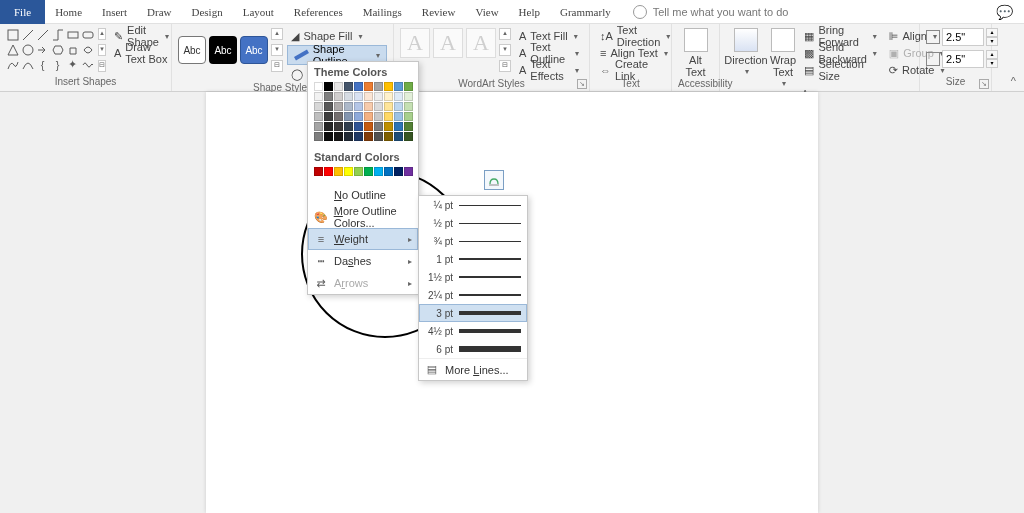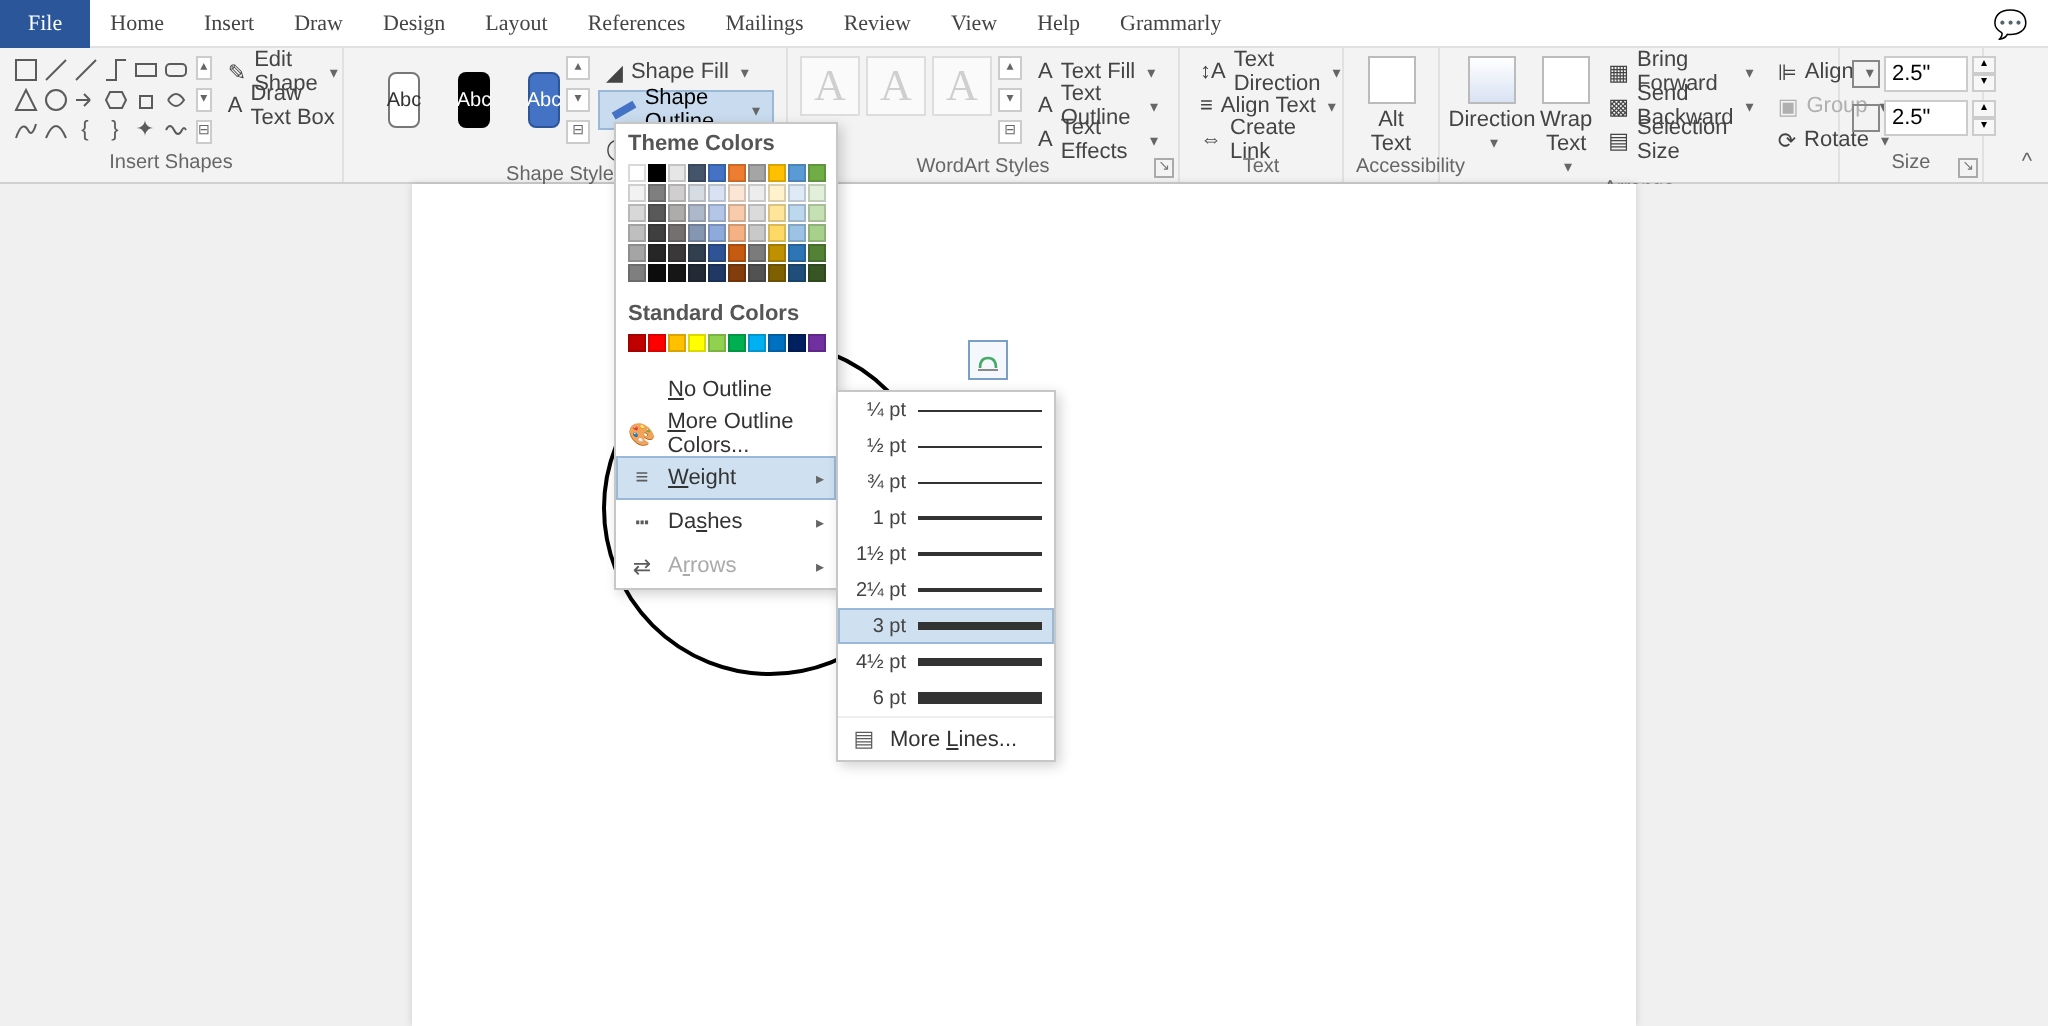--- a/index.html
+++ b/index.html
@@ -19,21 +19,21 @@
 .group { border-right: 1px solid #e1e1e1; padding: 2px 6px; display: flex; flex-direction: column; justify-content: space-between; }
 .group-label { text-align: center; color: #666; font-size: 10px; padding-bottom: 2px; }
 .group-body { flex: 1; display: flex; align-items: flex-start; gap: 4px; padding-top: 2px; }
 
 .shape-grid { display: grid; grid-template-columns: repeat(6, 13px); grid-template-rows: repeat(3, 13px); gap: 2px; }
 .shp { width: 13px; height: 13px; color: #5b5b5b; display: flex; align-items: center; justify-content: center; }
 .vcol { display: flex; flex-direction: column; gap: 1px; }
 .tinybtn { height: 16px; display: flex; align-items: center; gap: 4px; padding: 0 4px; color: #444; }
 .dd { font-size: 8px; color: #666; margin-left: 2px; }
 
-.style-thumb { width: 16px; height: 28px; border-radius: 4px; display: flex; align-items: center; justify-content: center; font-size: 10px; margin-left: 16px; }
+.style-thumb { width: 28px; height: 28px; border-radius: 4px; display: flex; align-items: center; justify-content: center; font-size: 10px; }
 .st1 { background: #fff; border: 1px solid #777; color: #333; }
 .st2 { background: #000; color: #fff; }
 .st3 { background: #4472c4; color: #fff; border: 1px solid #2e5597; }
 .style-more { width: 12px; display: flex; flex-direction: column; justify-content: space-between; height: 44px; }
 .spin { height: 12px; border: 1px solid #ccc; background: #fff; font-size: 7px; text-align: center; color: #666; }
 
 .outline-btn { height: 20px; display: flex; align-items: center; gap: 4px; padding: 0 6px; background: #c9dbee; border: 1px solid #9ab8d8; }
 .pen { width: 18px; height: 4px; background: #4472c4; transform: rotate(-30deg); }
 
 .wa-thumb { width: 30px; height: 30px; border: 1px solid #ddd; display: flex; align-items: center; justify-content: center; font-size: 22px; font-family: "Times New Roman", serif; color: #cfcfcf; background: #fafafa; }
@@ -85,20 +85,24 @@
   <div class="tab">Insert</div>
   <div class="tab">Draw</div>
   <div class="tab">Design</div>
   <div class="tab">Layout</div>
   <div class="tab">References</div>
   <div class="tab">Mailings</div>
   <div class="tab">Review</div>
   <div class="tab">View</div>
   <div class="tab">Help</div>
   <div class="tab">Grammarly</div>
+  <div class="tellme">
+    <span class="bulb"></span>
+    <span>Tell me what you want to do</span>
+  </div>
   <span class="comment-icon">💬</span>
 </div>
 
 <div class="ribbon">
 
   <div class="group" style="width:172px;">
     <div class="group-body">
       <div class="shape-grid">
         <div class="shp">
             <svg width="12" height="12">

